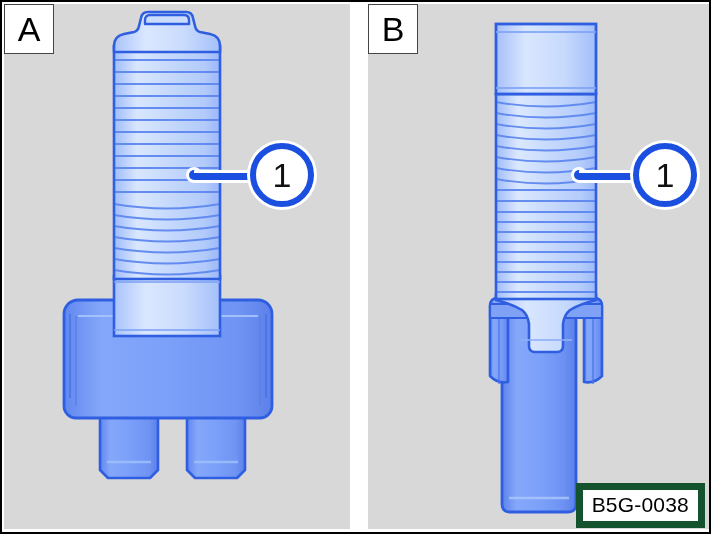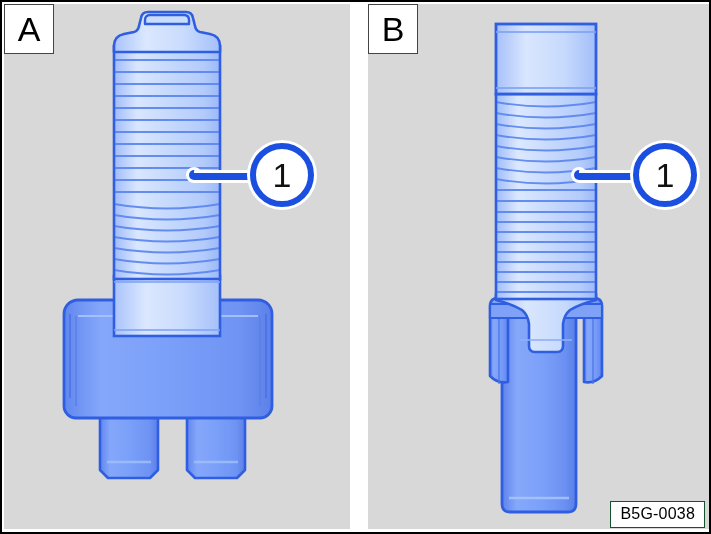--- a/index.html
+++ b/index.html
@@ -40,23 +40,23 @@
     border-top:3px solid #ffffff;border-bottom:3px solid #ffffff;
     border-radius:1px;
   }
   .leader-cap{
     position:absolute;width:10px;height:10px;border-radius:50%;
     background:#1a4fe0;box-shadow:0 0 0 3px #ffffff;
   }
 
   .code-box{
     position:absolute;right:4px;bottom:4px;
-    background:#ffffff;border:1px solid #14532d;
+    background:#ffffff;border:7px solid #14532d;
     padding:3px 9px 4px 9px;
-    font-size:16px;color:#000;line-height:1.15;
+    font-size:21px;color:#000;line-height:1.15;
     letter-spacing:.2px;
   }
 </style>
 </head>
 <body>
 
 <div class="figure">
 
   <div class="panel panel-a">
 

